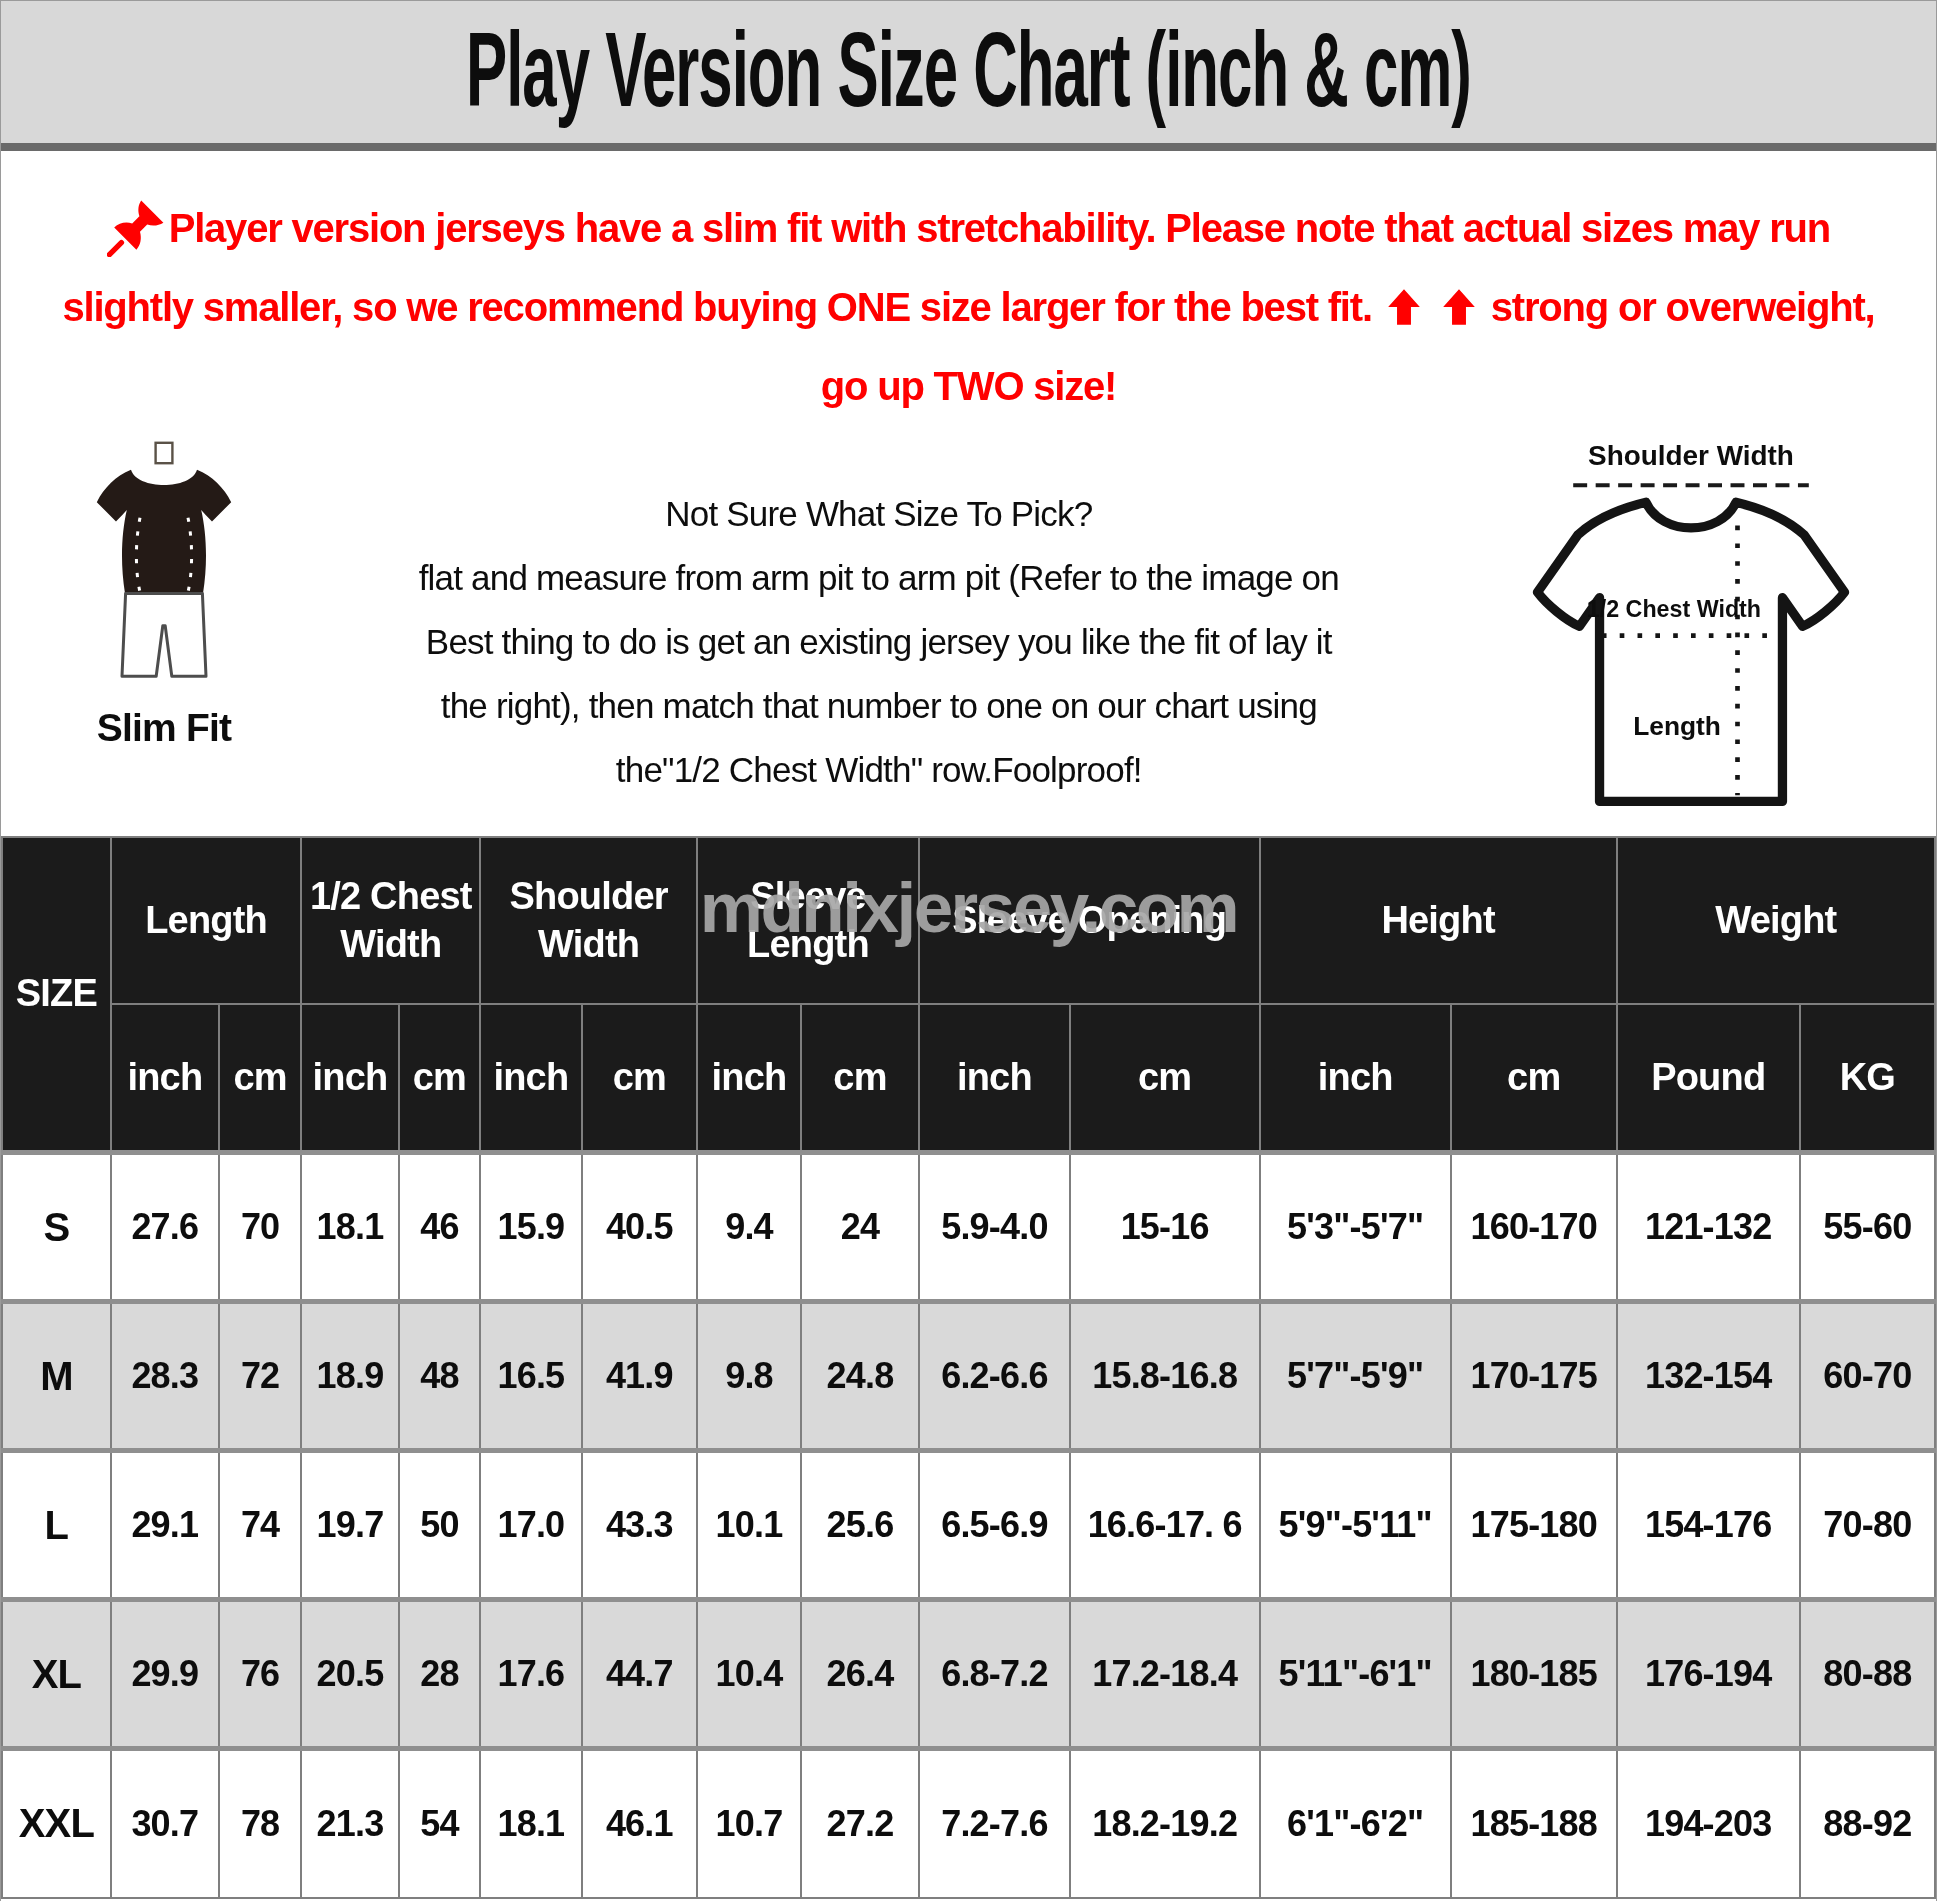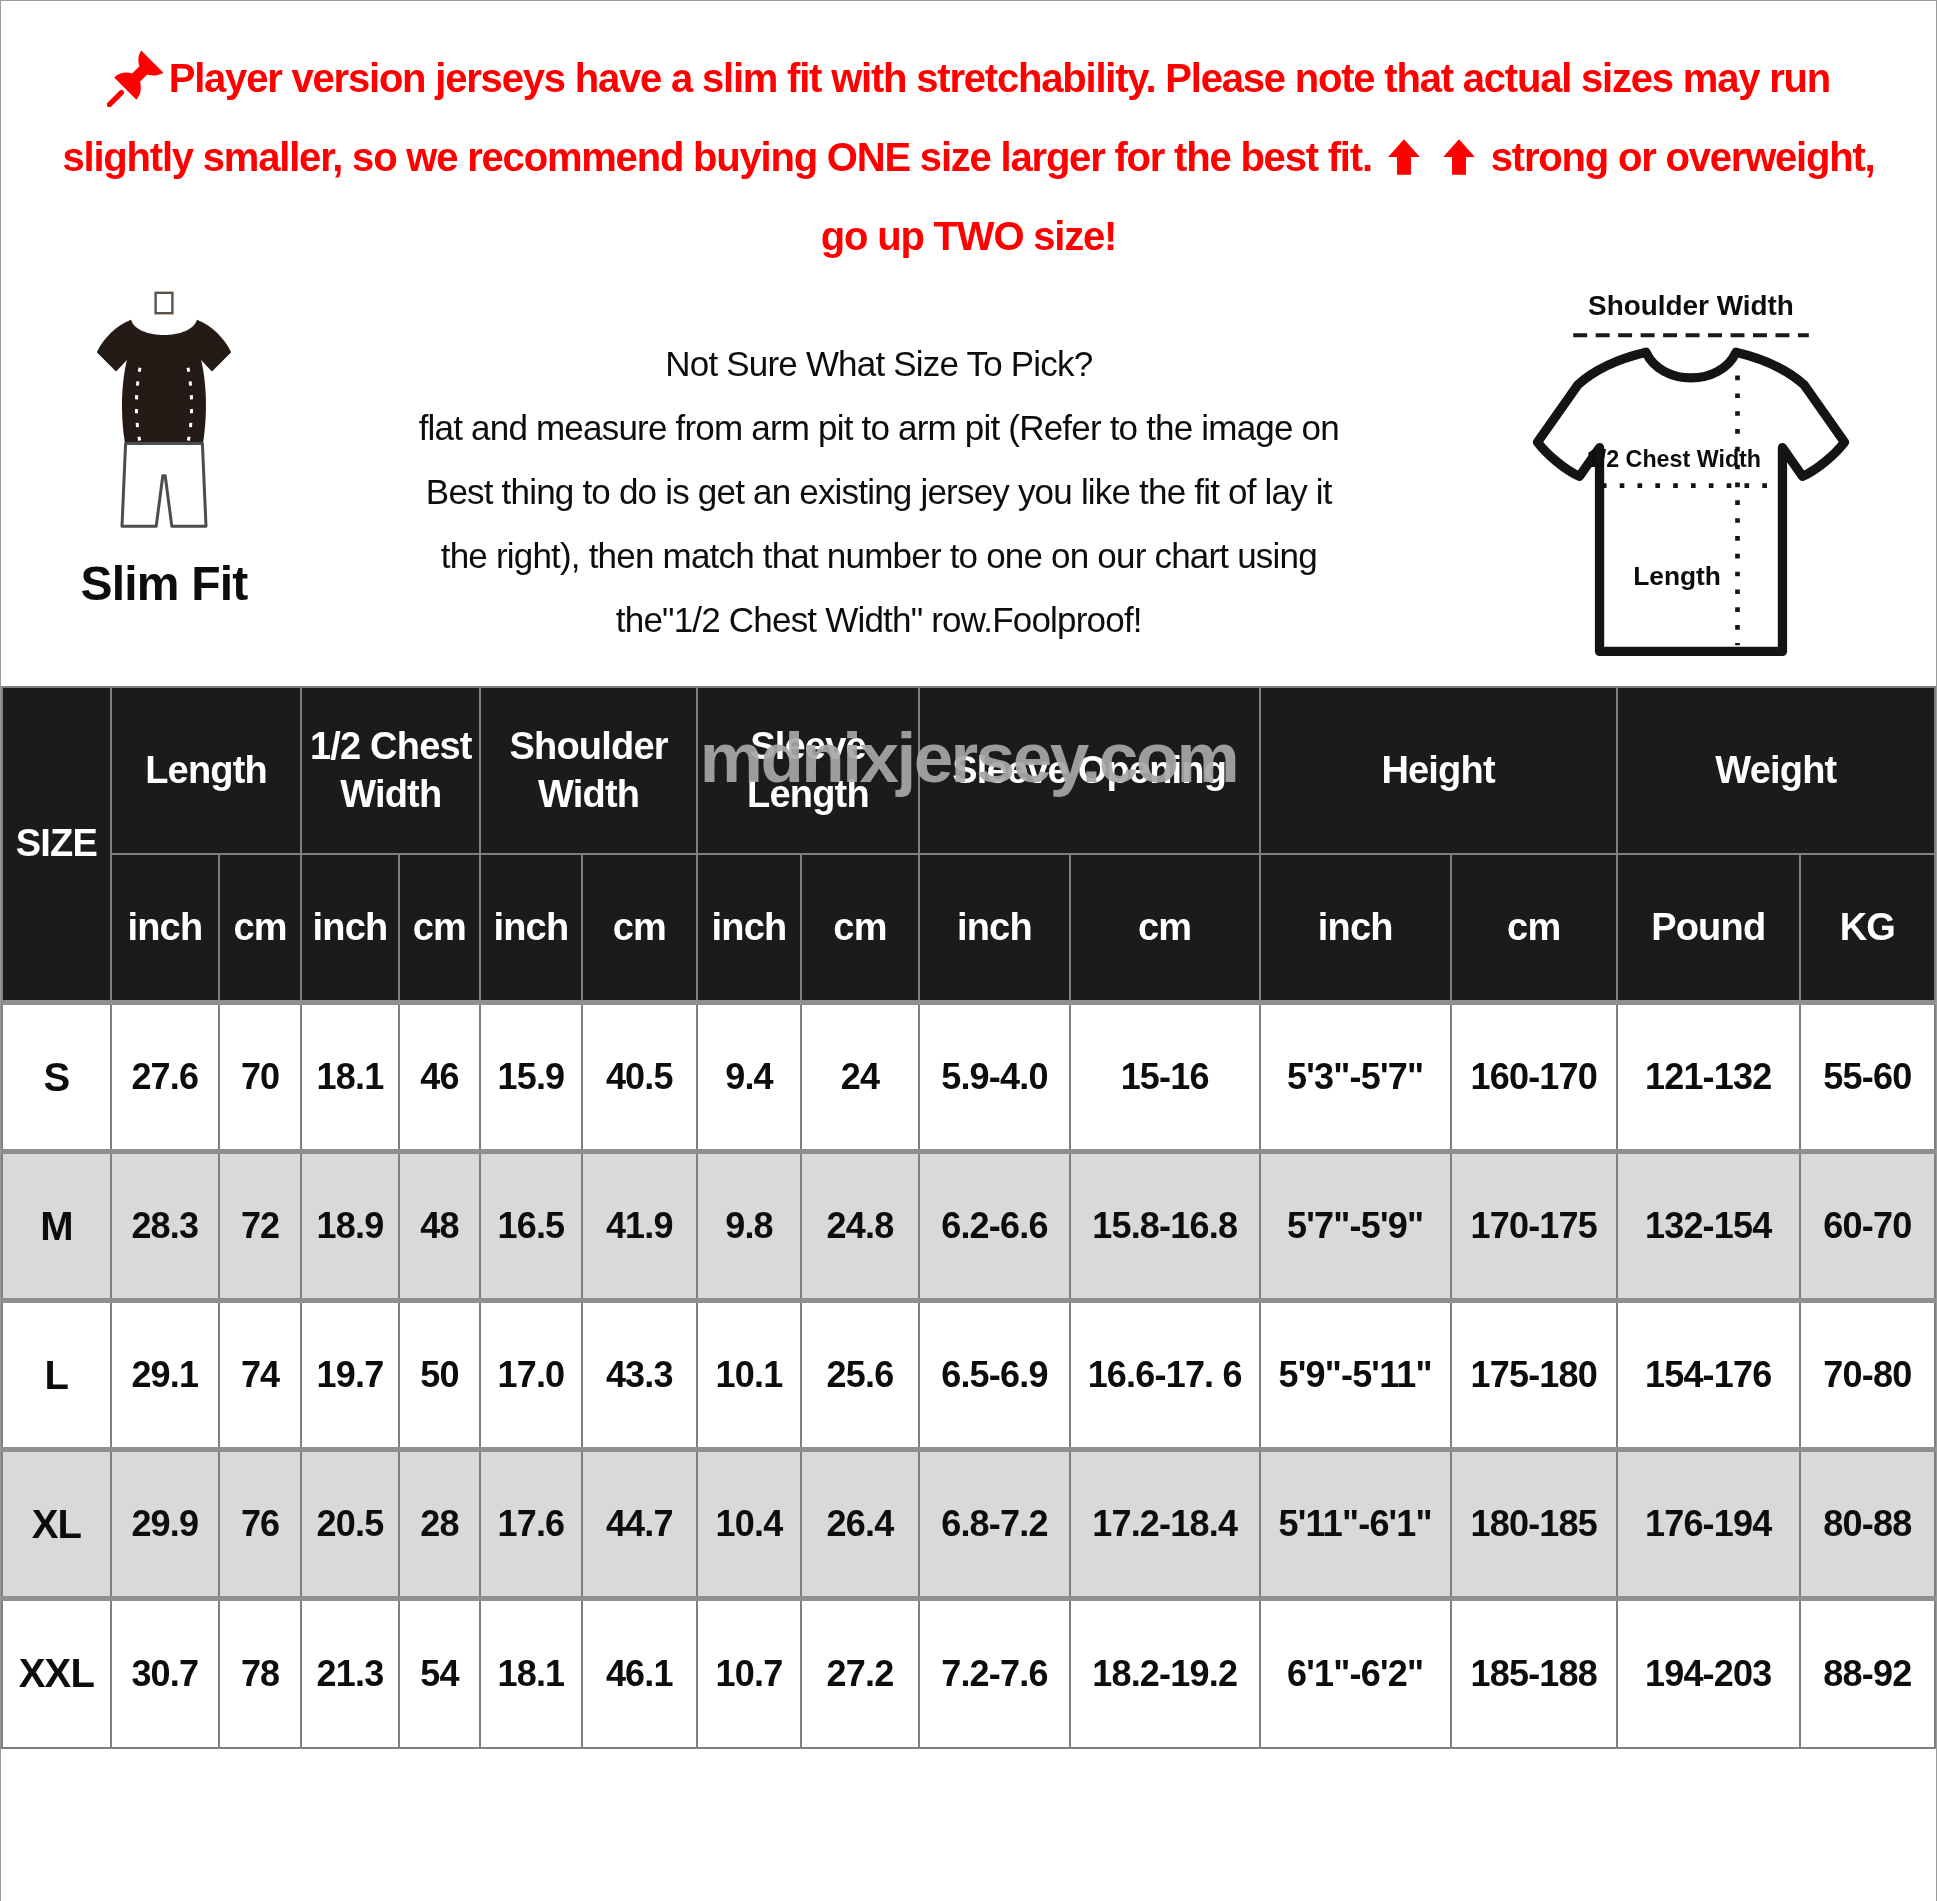--- a/index.html
+++ b/index.html
@@ -53,21 +53,21 @@
   .info-row{
     height:412px;
     box-sizing:border-box;
     display:flex;
     align-items:flex-start;
     padding:6.6px 12.4px 0 37px;
   }
   .slimfit-col{width:252px;flex:0 0 auto;text-align:center;}
   .slimfit-col svg{width:194px;height:252px;display:block;margin:10px auto 0 auto;}
   .slimfit-label{
-    font-size:48px;font-weight:bold;letter-spacing:-0.8px;
+    font-size:39px;font-weight:bold;letter-spacing:-0.8px;
     margin-top:13.2px;color:#0d0d0d;
   }
   .advice-col{
     flex:1 1 auto;
     text-align:center;
     font-size:35px;
     font-weight:normal;
     letter-spacing:-0.8px;
     line-height:64px;
     padding-top:51px;
@@ -117,20 +117,23 @@
   tbody tr td,tbody tr th{background:#ffffff;}
   tbody tr{height:149px;}
   tbody th.size-cell{font-size:40px;font-weight:bold;color:#0d0d0d;}
   tbody td{font-size:36px;font-weight:bold;color:#0d0d0d;white-space:nowrap;}
 </style>
 </head>
 <body>
 
 <div id="page">
 
+  <div class="title-band">
+    <h1>Play Version Size Chart (inch &amp; cm)</h1>
+  </div>
 
   <div class="red-note">
     <div>
       <svg class="icon-pin" viewBox="0 0 100 100" aria-hidden="true">
         <path fill="#ff0000" d="M57 6 L94 43 C86 48 76 49 67 46 L55 58 C58 69 56 80 49 88 L12 51 C20 43 31 41 42 44 L54 32 C51 23 52 13 57 6 Z"></path>
         <path stroke="#ff0000" stroke-width="9" stroke-linecap="round" d="M24 76 L4 96"></path>
       </svg><span>Player version jerseys have a slim fit with stretchability. Please note that actual sizes may run</span>
     </div>
     <div>
       <span>slightly smaller, so we recommend buying ONE size larger for the best fit.</span>

